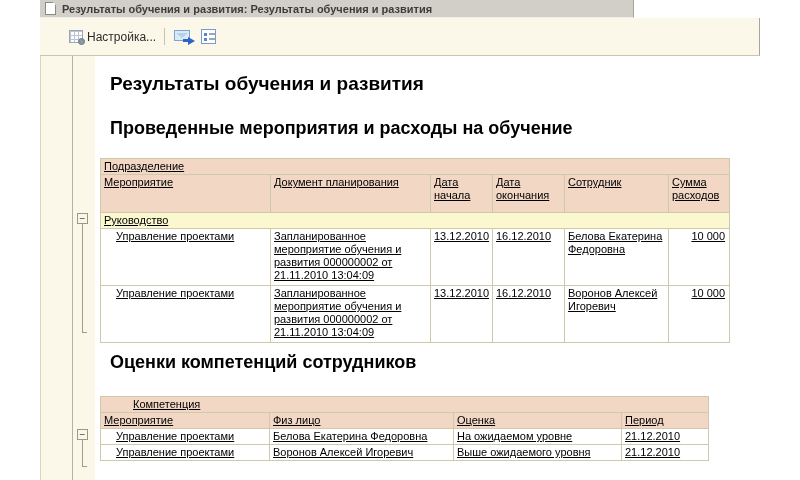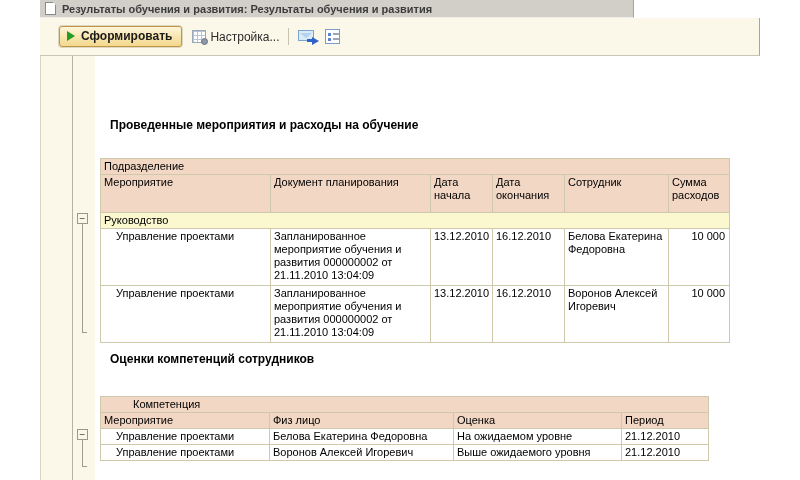--- a/index.html
+++ b/index.html
@@ -54,43 +54,39 @@
             border-left:1px solid #d8d5c5; }
   .doc-edge { position:absolute; left:32px; top:0; width:1px; height:424px; background:#b5b2a3; }
 
   .minus-box { position:absolute; width:11px; height:11px; background:#fbf7e6;
                border:1px solid #9c9888; color:#3c3c3c; font-size:10px; line-height:9px;
                text-align:center; cursor:default; }
   .tree-v { position:absolute; width:1px; background:#9f9c8d; }
   .tree-t { position:absolute; height:1px; background:#9f9c8d; }
 
   .rpt-h1 { position:absolute; left:70px; top:17px; font-size:19px; font-weight:bold; color:#000; }
-  .rpt-h2 { position:absolute; font-size:12px; font-weight:bold; color:#000; }
+  .rpt-h2 { position:absolute; font-size:18px; font-weight:bold; color:#000; }
 
   table.t { border-collapse:collapse; table-layout:fixed; position:absolute;
             font-size:11px; line-height:13px; color:#000; }
-  table.t td { border:1px solid #cfc9ac; padding:1px 3px; vertical-align:top; overflow:hidden; }
+  table.t td { border:1px solid #cfc9ac; padding:1px 3px; vertical-align:top; overflow:hidden;text-decoration:underline; }
   .hdr  { background:#f2d7c4; }
   .grp  { background:#fbf8cf; }
   .indent { padding-left:15px !important; }
   .num  { text-align:right; padding-right:4px !important; }
 </style>
 </head>
 <body>
 
 <div class="titlebar">
   <span class="doc-icon"></span>
   <span class="titlebar-text">Результаты обучения и развития: Результаты обучения и развития</span>
 </div>
 
 <div class="toolbar">
-  <button class="gen-btn">
-    <span class="play-ico"></span>
-    <span>Сформировать</span>
-  </button>
   <span class="settings-btn">
     <span class="grid-ico">
       <span class="gear-dot"></span>
     </span>
     <span>Настройка...</span>
   </span>
   <span class="tb-sep"></span>
   <span class="mail-btn">
     <span class="envelope">
       <span class="env-flap"></span>
@@ -115,20 +111,21 @@
   <div class="doc-edge"></div>
 
   <div class="minus-box" style="left:37px; top:157px;">−</div>
   <div class="tree-v" style="left:42px; top:168px; height:109px;"></div>
   <div class="tree-t" style="left:42px; top:276px; width:5px;"></div>
 
   <div class="minus-box" style="left:37px; top:373px;">−</div>
   <div class="tree-v" style="left:42px; top:384px; height:27px;"></div>
   <div class="tree-t" style="left:42px; top:410px; width:5px;"></div>
 
+  <div class="rpt-h1">Результаты обучения и развития</div>
   <div class="rpt-h2" style="left:70px; top:62px;">Проведенные мероприятия и расходы на обучение</div>
 
   <table class="t" style="left:60px; top:102px; width:629px;">
     <colgroup>
         <col style="width:170px">
         <col style="width:160px">
         <col style="width:62px">
               <col style="width:72px">
         <col style="width:104px">
         <col style="width:61px">

